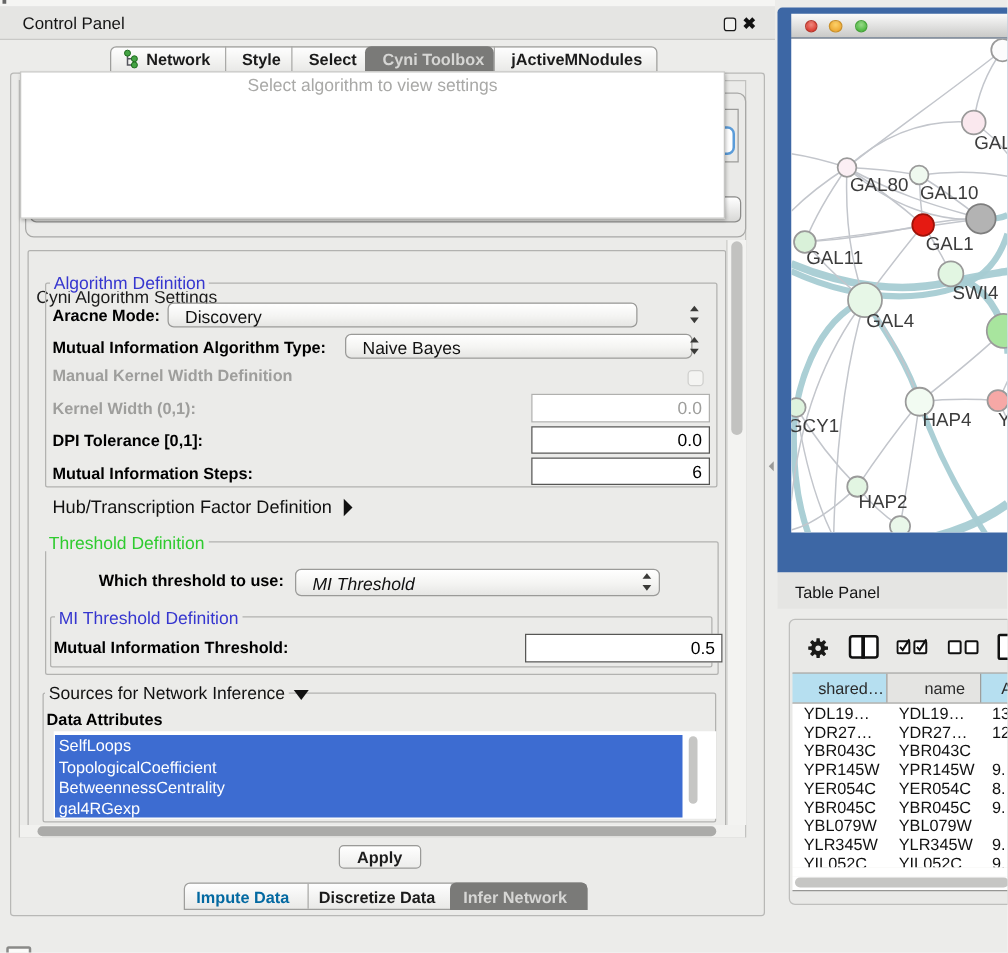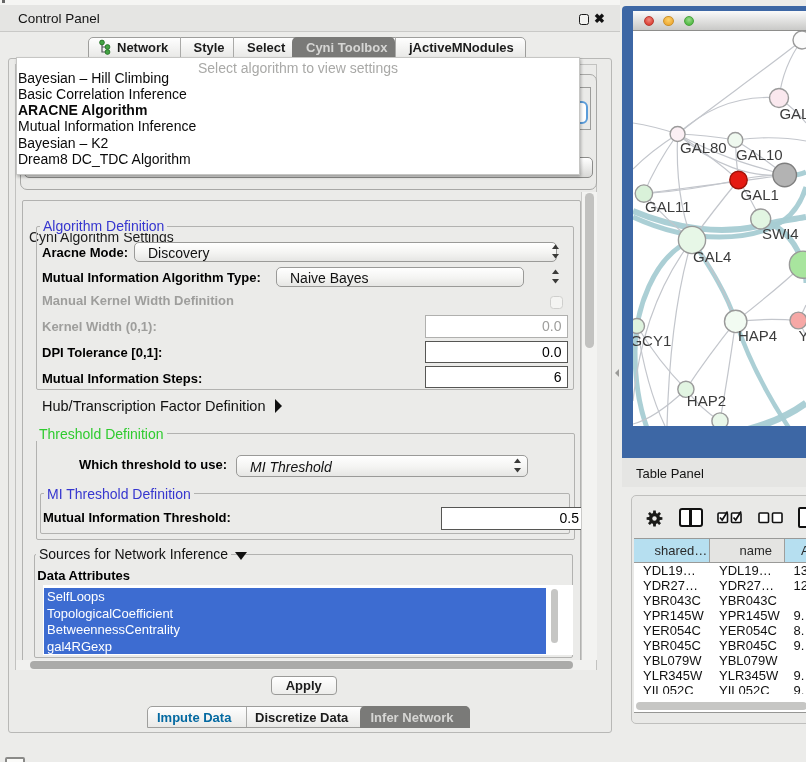--- a/index.html
+++ b/index.html
@@ -50,46 +50,38 @@
   <circle cx="9.5" cy="13" r="2.4" fill="#44a344" stroke="#1d6b1d" stroke-width="0.8"></circle>
 </svg>
 
 <div class="abs" style="left:20px;top:74px;width:576.5px;height:115.5px;border:1px solid #a8a8a6;border-radius:7px;background:#eaeae8;"></div>
 <div class="abs" style="left:302px;top:87px;width:289px;height:43px;border:1px solid #9c9c9a;background:#eaeae8;"></div>
 <div class="abs" style="left:574px;top:100.5px;width:13.5px;height:23.5px;border:2.5px solid #5b9cd9;border-radius:6px;background:#fff;"></div>
 <div class="abs" style="left:24px;top:157px;width:569px;height:21px;border:1px solid #8c8c8a;border-radius:5px;background:linear-gradient(#ffffff,#d8d8d6);"></div>
 
 <div class="abs" style="left:16px;top:57px;width:564px;height:118px;background:#fff;border:1px solid #c6c6c4;box-shadow:1px 2px 3px rgba(0,0,0,0.28);"></div>
 <div class="abs nw" style="left:16px;top:60px;width:564px;text-align:center;font-size:14px;color:#a9a9a7;">Select algorithm to view settings</div>
-<div class="abs" style="left:18px;top:69.5px;font-size:14px;color:#0a0a0a;line-height:16.3px;">
-Bayesian – Hill Climbing<br>
-Basic Correlation Inference<br>
-<b>ARACNE Algorithm</b><br>
-Mutual Information Inference<br>
-Bayesian – K2<br>
-Dream8 DC_TDC Algorithm
-</div>
 
 <div class="abs etch" style="left:22px;top:200px;width:559px;height:466px;"></div>
 <div class="abs nw gtitle" style="left:26px;top:193px;color:#1c1c1c;margin-top:37px;">Cyni Algorithm Settings</div>
 
 <div class="abs etch" style="left:36px;top:226px;width:538px;height:164px;"></div>
 <div class="abs nw gtitle" style="left:40px;top:219px;color:#3636cf;">Algorithm Definition</div>
 
 <div class="abs nw bold" style="left:42px;top:245px;font-size:13px;">Aracne Mode:</div>
-<div class="abs combo" style="left:134px;top:241.5px;width:423px;height:20.5px;padding-left:44px;">
+<div class="abs combo" style="left:134px;top:241.5px;width:376px;height:20.5px;padding-left:44px;">
       <span class="ctext">Discovery</span>
     </div>
 <svg class="abs arr2" style="left:551px;top:244px;" width="9" height="15" viewBox="0 0 9 15">
       <path d="M4.5 0.5 L8 5 H1 Z" fill="#3a3a38"></path>
       <path d="M4.5 14.5 L1 10 H8 Z" fill="#3a3a38"></path>
     </svg>
 
 <div class="abs nw bold" style="left:42px;top:269.5px;font-size:13px;">Mutual Information Algorithm Type:</div>
-<div class="abs combo" style="left:276px;top:266.5px;width:248px;height:20.5px;">
+<div class="abs combo" style="left:276px;top:266.5px;width:278px;height:20.5px;">
       <span class="ctext">Naive Bayes</span>
     </div>
 <svg class="abs arr2" style="left:551px;top:269px;" width="9" height="15" viewBox="0 0 9 15">
       <path d="M4.5 0.5 L8 5 H1 Z" fill="#3a3a38"></path>
       <path d="M4.5 14.5 L1 10 H8 Z" fill="#3a3a38"></path>
     </svg>
 
 <div class="abs nw bold gray" style="left:42px;top:293px;font-size:13px;">Manual Kernel Width Definition</div>
 <div class="abs" style="left:550px;top:295.5px;width:13px;height:13px;border:1.5px solid #cfcfcd;border-radius:3.5px;background:#f4f4f2;"></div>
 
@@ -114,21 +106,21 @@
     </div>
 <svg class="abs arr2" style="left:513px;top:458px;" width="9" height="15" viewBox="0 0 9 15">
       <path d="M4.5 0.5 L8 5 H1 Z" fill="#3a3a38"></path>
       <path d="M4.5 14.5 L1 10 H8 Z" fill="#3a3a38"></path>
     </svg>
 
 <div class="abs" style="left:40px;top:493px;width:529.5px;height:41px;border:1px solid #b2b2b0;border-radius:2px;"></div>
 <div class="abs nw gtitle" style="left:44px;top:486.5px;color:#3636cf;">MI Threshold Definition</div>
 
 <div class="abs nw bold" style="left:43px;top:509.5px;font-size:13px;">Mutual Information Threshold:</div>
-<div class="abs fld" style="left:441px;top:506.7px;width:144px;height:23.6px;border:1.5px solid #565654;line-height:21px;color:#000;">0.5</div>
+<div class="abs fld" style="left:420px;top:506.7px;width:158px;height:23.6px;border:1.5px solid #565654;line-height:21px;color:#000;">0.5</div>
 
 <div class="abs" style="left:33.7px;top:553.6px;width:539.3px;height:104px;border:1px solid #b2b2b0;border-radius:2px;"></div>
 <div class="abs nw gtitle" style="left:36px;top:546.5px;color:#111;">Sources for Network Inference</div>
 <div class="abs" style="left:234.7px;top:551.6px;width:0;height:0;border-top:8.4px solid #111;border-left:6.5px solid transparent;border-right:6.5px solid transparent;"></div>
 
 <div class="abs nw bold" style="left:37.3px;top:567.5px;font-size:13px;">Data Attributes</div>
 
 <div class="abs" style="left:43px;top:585px;width:530px;height:70px;background:#fff;"></div>
 <div class="abs" style="left:43.5px;top:588.3px;width:502.4px;height:65.7px;background:#3d6cd1;"></div>
 <div class="abs" style="left:47px;top:588.8px;font-size:13px;color:#fff;line-height:16.8px;">SelfLoops<br>TopologicalCoefficient<br>BetweennessCentrality<br>gal4RGexp</div>

